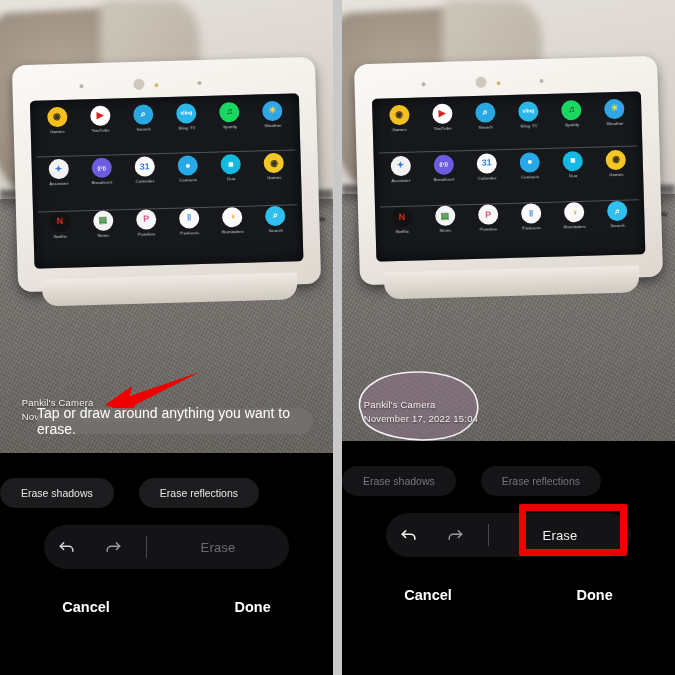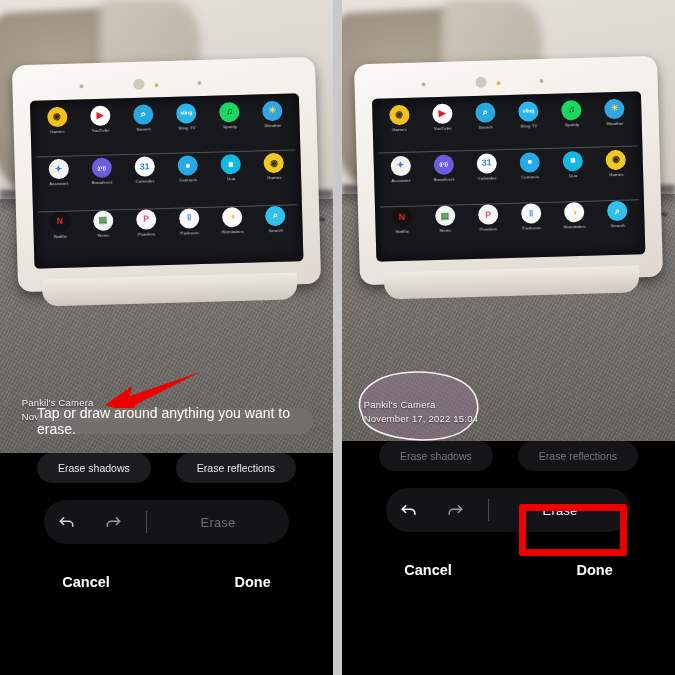--- a/index.html
+++ b/index.html
@@ -73,21 +73,21 @@
       background:rgba(116,114,110,.82);border-radius:13px;
       display:flex;align-items:center;justify-content:center;backdrop-filter:blur(2px);}
   .tip span{color:#fff;font-size:14px;}
 
   .lasso{position:absolute;left:10px;top:10px;}
 
   
   .controls{position:absolute;left:0;bottom:0;width:100%;background:#000;}
   .controls.l{height:222px;}
   .controls.r{height:234px;}
-  .chips{display:flex;justify-content:center;gap:25px;}
+  .chips{display:flex;gap:25px;padding-top:25px;}
   .chip{background:#1c1c1e;border-radius:18px;padding:9px 21px;font-size:10.5px;
       color:#e8e8ea;white-space:nowrap;}
   .chip.dim{color:#77777b;background:#151517;}
   .toolbar{margin:17px auto 0;width:245px;height:44px;background:#141416;border-radius:22px;
       display:flex;align-items:center;position:relative;}
   .tbtn{width:46px;display:flex;align-items:center;justify-content:center;}
   .divider{width:1px;height:22px;background:#4a4a4e;margin-left:10px;}
   .erase{flex:1;text-align:center;font-size:13px;color:#6d6d71;letter-spacing:.2px;}
   .erase.active{color:#f2f2f4;}
   .footer{display:flex;justify-content:space-around;align-items:center;margin-top:24px;}

